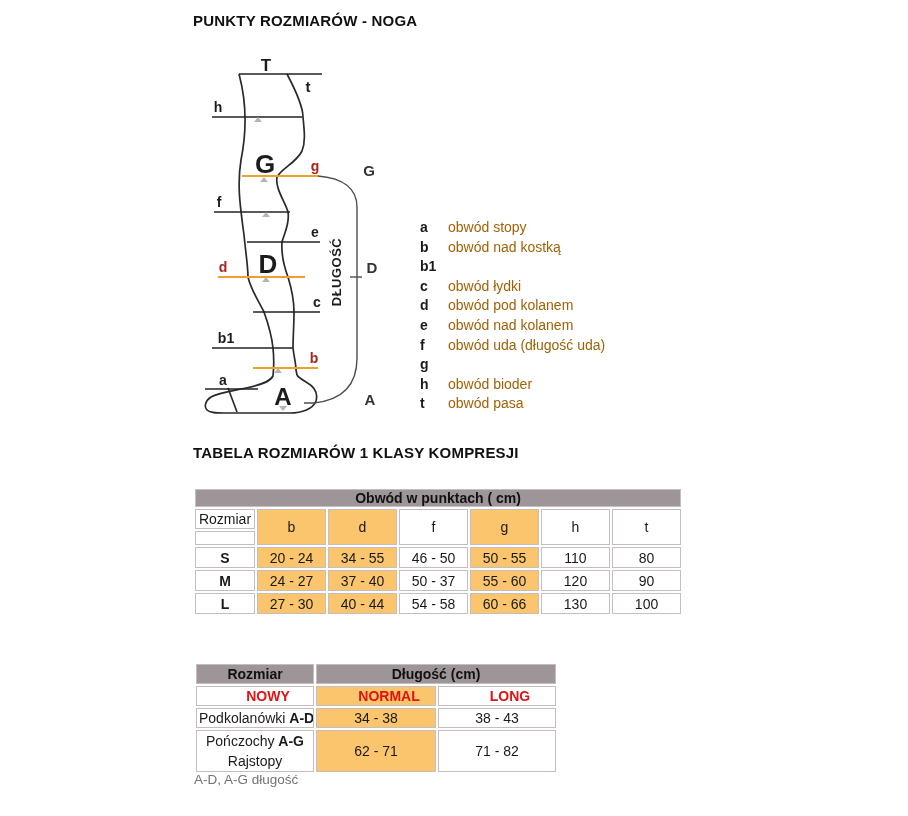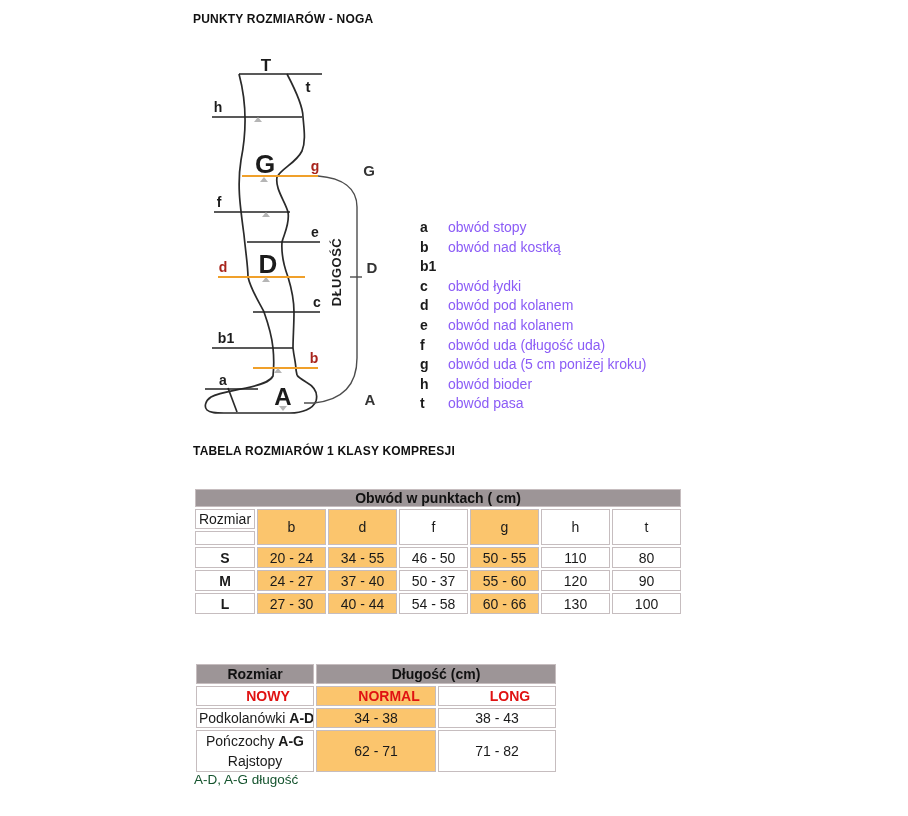--- a/index.html
+++ b/index.html
@@ -1,46 +1,46 @@
 <!DOCTYPE html>
 <html style="--orange: #fbc56d; --gray: #9d9597; --red: #e01212; --dred: #a8241c; --border: #c6bdbf;"><head>
 <meta charset="utf-8">
 <style>
   html,body{margin:0;padding:0;background:#fff;}
   body{font-family:"Liberation Sans",sans-serif;color:#1a1a1a;}
   #canvas{position:relative;width:908px;height:816px;background:#fff;overflow:hidden;}
   .abs{position:absolute;}
-  .title{font-size:12px;font-weight:bold;color:#111;letter-spacing:.2px;}
+  .title{font-size:15px;font-weight:bold;color:#111;letter-spacing:.2px;}
 
   
   #legend{left:420px;top:218px;width:280px;}
   .legend-row{display:flex;line-height:19.6px;font-size:14px;}
   .legend-key{font-weight:bold;width:28px;flex:0 0 28px;}
-  .legend-text{color:#8b5cf6;}
+  .legend-text{color:#a16207;}
 
   
   table{border-collapse:separate;border-spacing:2px;table-layout:fixed;}
   td,th{border:1px solid var(--border,#c6bdbf);font-size:14px;text-align:center;
         padding:0 2px;background:#fff;overflow:hidden;white-space:nowrap;}
   .gray{background:var(--gray,#9d9597);font-weight:bold;color:#111;margin-top:44px;}
   .hl{background:var(--orange,#fbc56d);}
   .red{color:var(--red,#e01212);font-weight:bold;padding-left:28px;}
   .bold{font-weight:bold;}
 
   #size-table{left:193px;top:487px;width:489px;}
   #size-table td{height:19px;}
   #size-table .h1{height:16px;}
   #size-table .sub{height:18px;}
   #size-table .blank{height:12px;}
 
   #length-table{left:194px;top:662px;width:364px;}
   #length-table td{height:18px;}
   #length-table .tall{height:40px;white-space:normal;line-height:20px;}
 
-  #footnote{left:194px;top:772px;font-size:13.5px;color:#14532d;}
+  #footnote{left:194px;top:772px;font-size:13.5px;color:#737373;}
 
   svg text{font-family:"Liberation Sans",sans-serif;}
   .pt-label{font-size:14px;font-weight:bold;fill:#1c1c1c;}
   .pt-big{font-size:26px;font-weight:bold;fill:#1c1c1c;}
   .pt-red{font-size:14px;font-weight:bold;fill:var(--dred,#a8241c);}
   .pt-side{font-size:15px;font-weight:bold;fill:#343434;}
 </style>
 </head>
 <body>
 
@@ -135,21 +135,20 @@
     <div class="legend-row">
       <span class="legend-key">e</span>
       <span class="legend-text">obwód nad kolanem</span>
     </div>
     <div class="legend-row">
       <span class="legend-key">f</span>
       <span class="legend-text">obwód uda (długość uda)</span>
     </div>
     <div class="legend-row">
       <span class="legend-key">g</span>
-      <span class="legend-text">obwód uda (5 cm poniżej kroku)</span>
     </div>
     <div class="legend-row">
       <span class="legend-key">h</span>
       <span class="legend-text">obwód bioder</span>
     </div>
     <div class="legend-row">
       <span class="legend-key">t</span>
       <span class="legend-text">obwód pasa</span>
     </div>
   </div>

